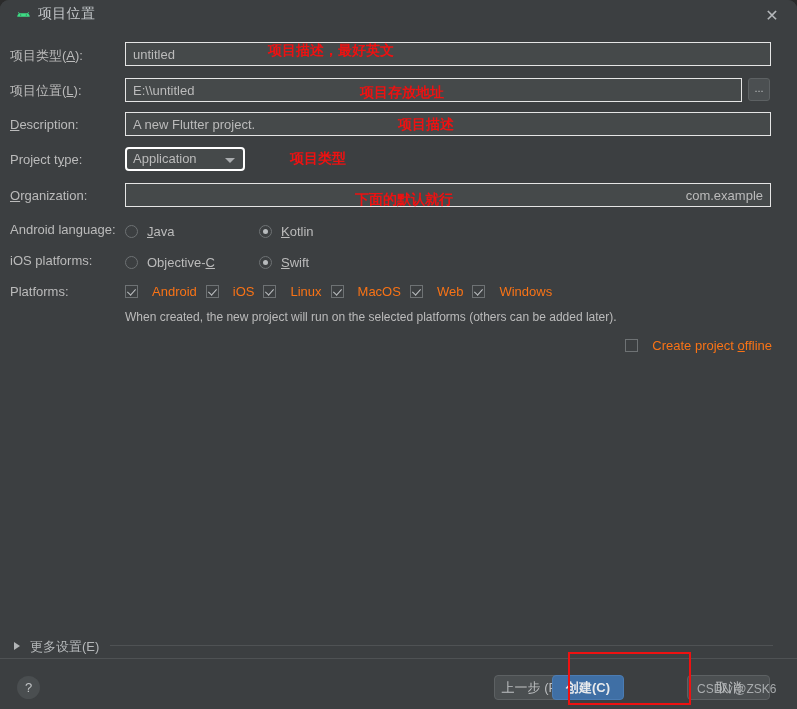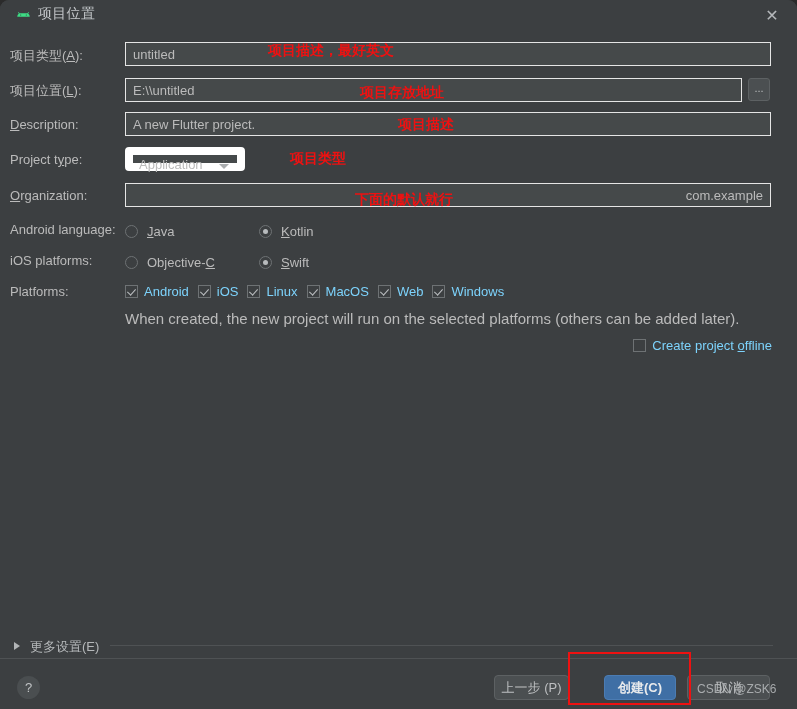--- a/index.html
+++ b/index.html
@@ -89,21 +89,21 @@
     cursor: pointer;
     user-select: none;
   }
   
   #project-type {
     position: absolute;
     left: 125px; top: 147px;
     width: 120px; height: 24px;
     box-sizing: border-box;
     background: #45494a;
-    border: 8px solid #ffffff;
+    border: 2px solid #ffffff;
     border-radius: 4px;
     cursor: pointer;
   }
   #project-type .val {
     position: absolute;
     left: 6px; top: 2px;
     font-size: 13px;
     color: #bbbbbb;
   }
   #project-type .arrow {
@@ -152,26 +152,26 @@
   }
   .cb.on::after {
     content: "";
     position: absolute;
     left: 3px; top: 1px;
     width: 4px; height: 7px;
     border: solid #bcbfc1;
     border-width: 0 1.6px 1.6px 0;
     transform: rotate(42deg);
   }
-  .cb-lbl { font-size: 13px; color: #7dd3fc; margin-left: 6px; }
+  .cb-lbl { font-size: 13px; color: #f97316; margin-left: 14px; }
   #platforms-row { position: absolute; left: 125px; top: 282px; }
   #hint-text {
     position: absolute;
     left: 125px; top: 310px;
-    font-size: 15px;
+    font-size: 12px;
     color: #bbbbbb;
   }
   #offline-row {
     position: absolute;
     right: 25px; top: 336px;
     cursor: pointer;
   }
   
   .anno {
     position: absolute;
@@ -244,21 +244,21 @@
     border: 1px solid #5d6163;
     color: #bdbfc1;
   }
   .btn.primary {
     background: #3f6fa5;
     border: 1px solid #4b7cb3;
     color: #e8eaec;
     font-weight: bold;
   }
   #btn-prev  { left: 494px; top: 675px; width: 75px; }
-  #btn-create{ left: 604px; top: 675px; width: 72px; }
+  #btn-create{ left: 552px; top: 675px; width: 72px; }
   #btn-cancel{ left: 687px; top: 675px; width: 83px; }
   #create-highlight {
     position: absolute;
     left: 568px; top: 652px;
     width: 123px; height: 53px;
     border: 2px solid #ee1111;
     box-sizing: border-box;
     pointer-events: none;
   }
   #watermark {

